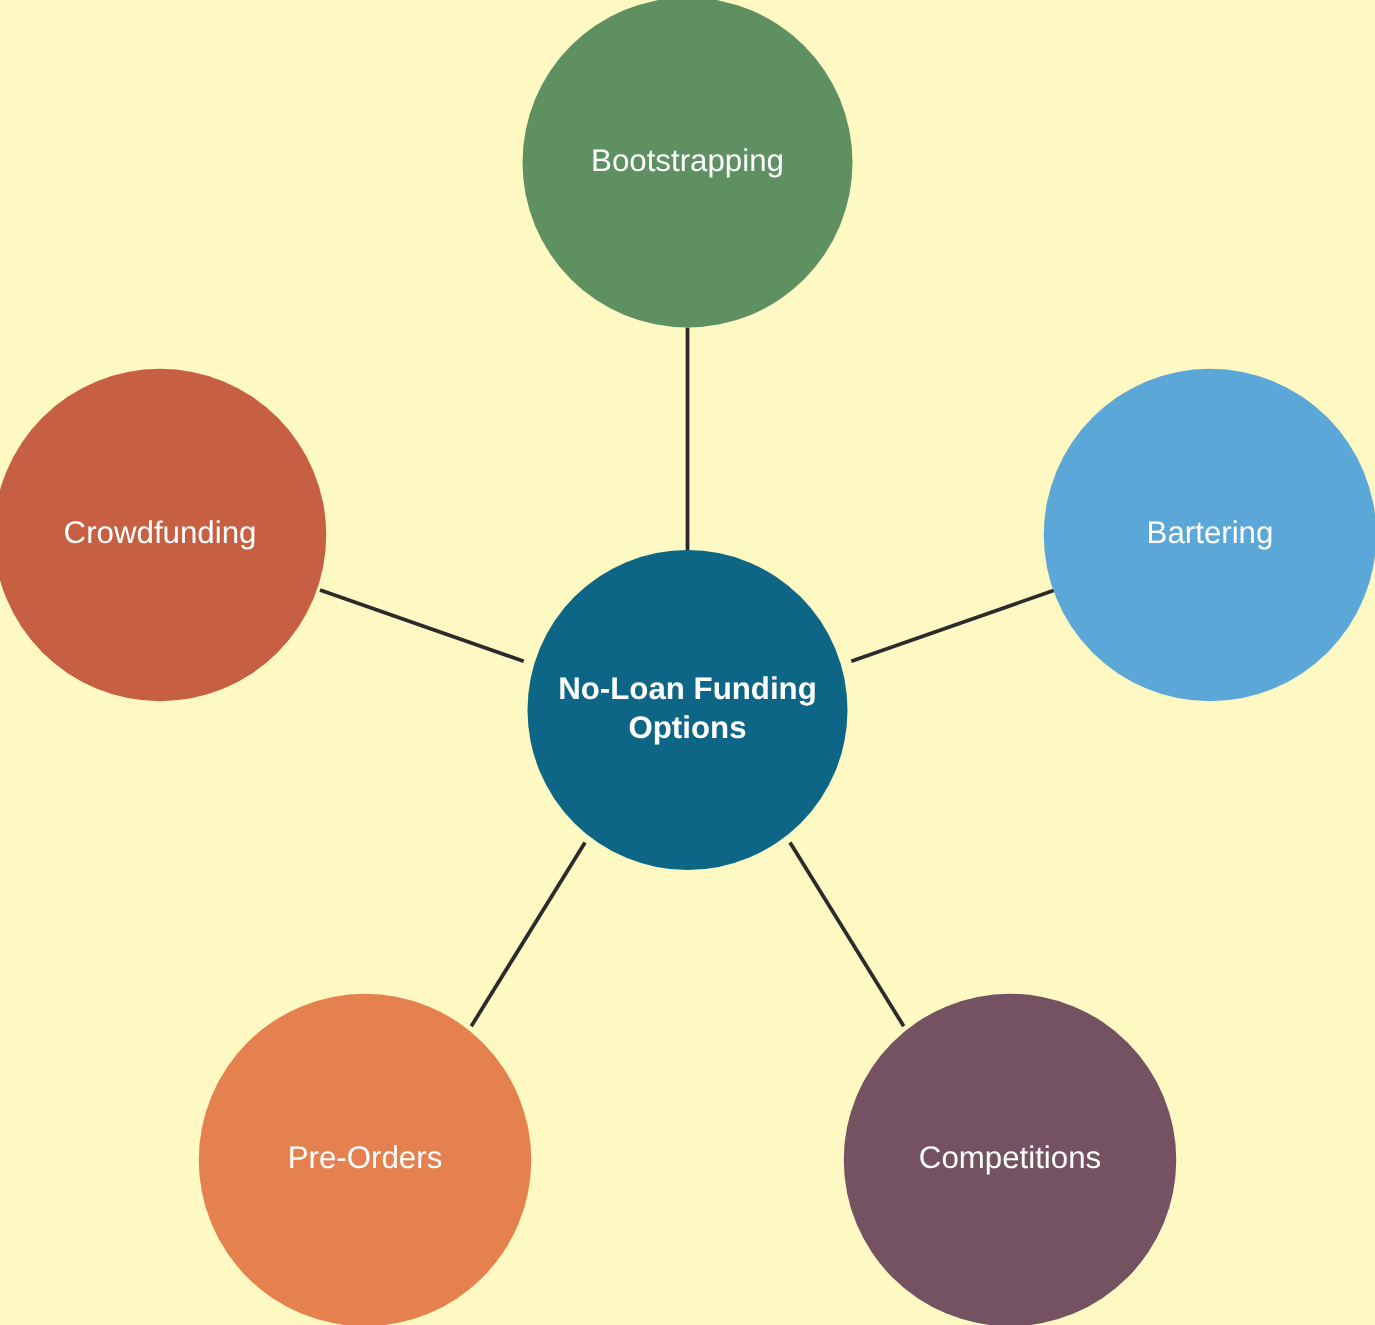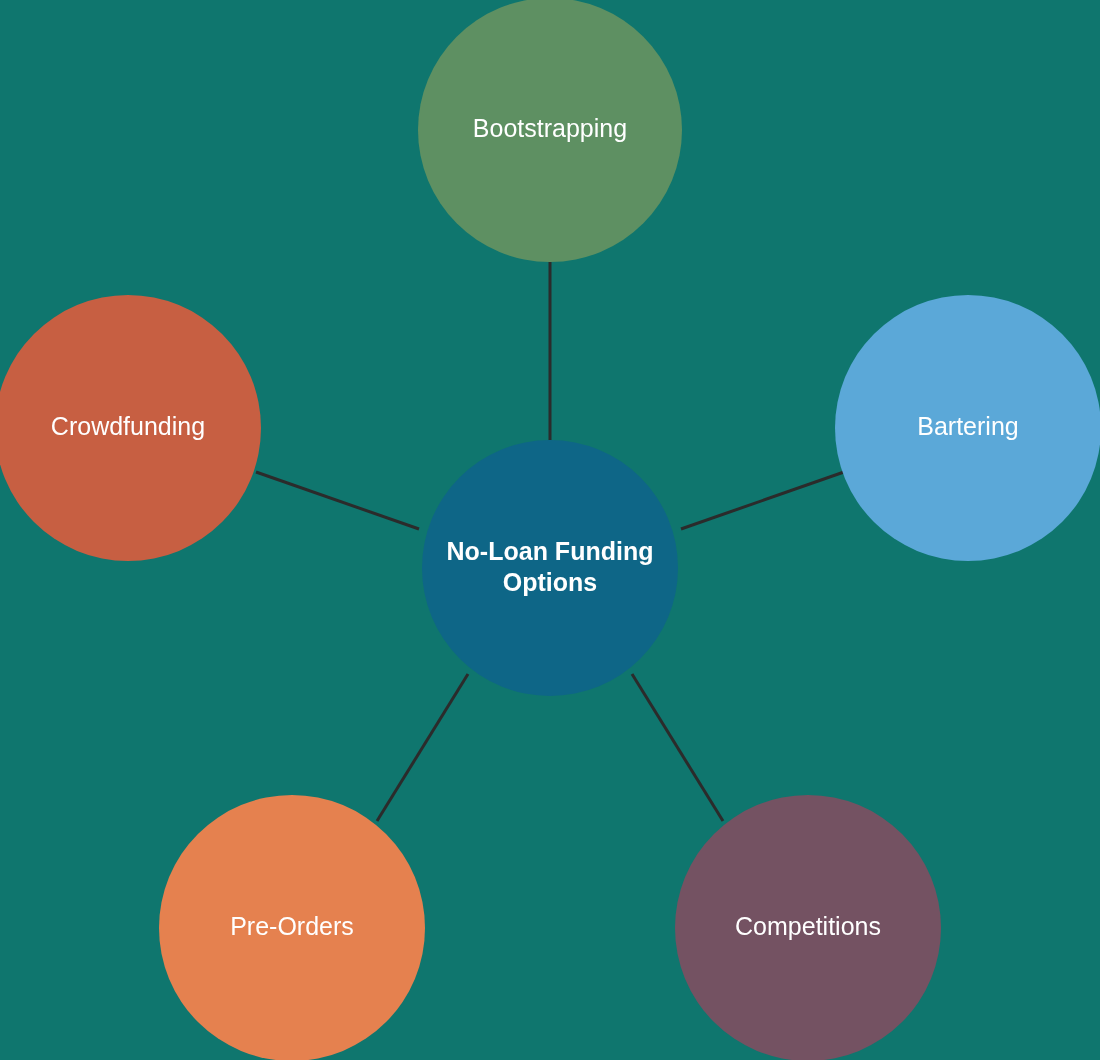--- a/index.html
+++ b/index.html
@@ -11,21 +11,21 @@
   body {
     width: 1100px;
     height: 1060px;
     overflow: hidden;
     font-family: "Liberation Sans", sans-serif;
   }
   #diagram-root {
     position: relative;
     width: 1100px;
     height: 1060px;
-    background: #0f766e;
+    background: #fef9c3;
   }
   #diagram-svg {
     position: absolute;
     top: 0;
     left: 0;
     width: 1100px;
     height: 1060px;
     display: block;
   }
   .node-label {

